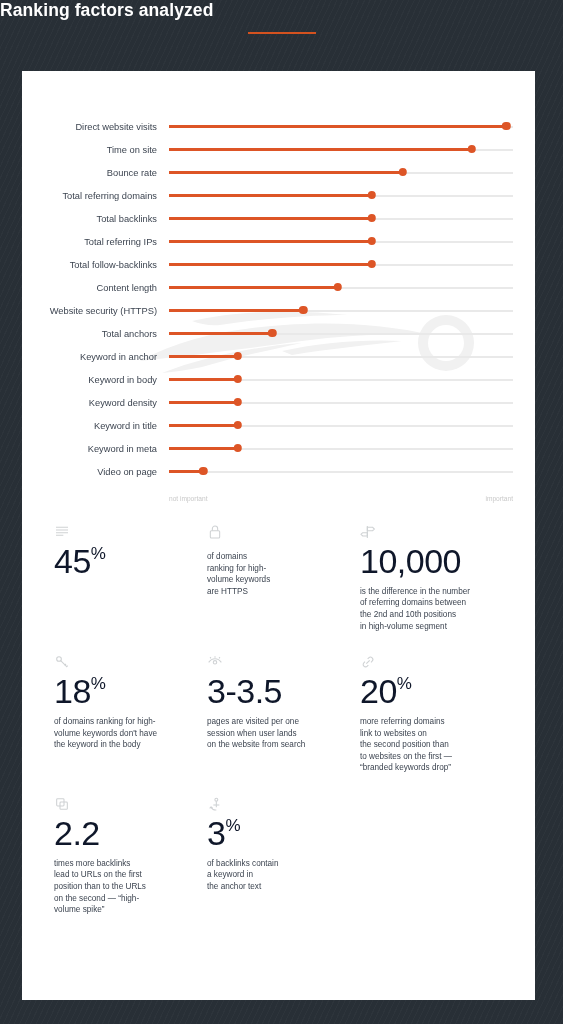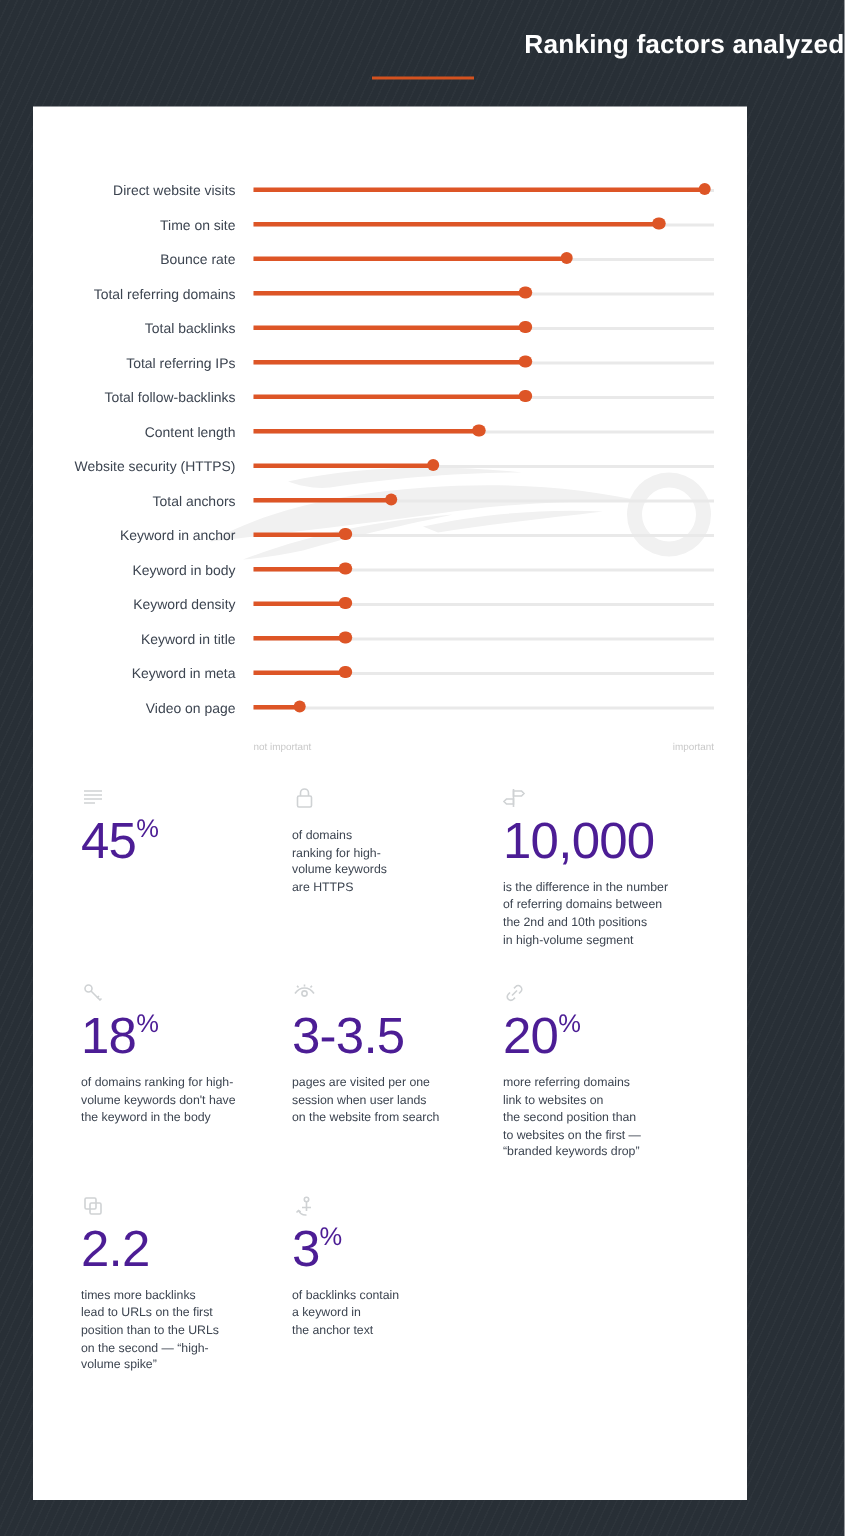--- a/index.html
+++ b/index.html
@@ -12,37 +12,37 @@
     background-color: #282f36;
     background-image: repeating-linear-gradient(
       115deg,
       rgba(255,255,255,0.022) 0px,
       rgba(255,255,255,0.022) 1px,
       rgba(0,0,0,0) 1px,
       rgba(0,0,0,0) 5px);
     position: relative;
   }
   
-  #header { padding-top: 19px; text-align: right; }
+  #header { text-align: left; }
   #page-title {
     color: #ffffff;
     font-size: 17.5px;
     font-weight: bold;
     letter-spacing: 0.1px;
   }
   #title-rule {
     width: 68px; height: 2px;
     background: #d4521f;
     margin: 11px auto 0 auto;
   }
   
   #card {
     position: absolute;
     left: 22px; top: 71px;
-    width: 476px; height: 929px;
+    width: 513px; height: 929px;
     background: #ffffff;
   }
   
   #chart { position: relative; padding-top: 44px; }
   #watermark {
     position: absolute;
     left: 110px; top: 228px;
     width: 360px; height: 90px;
     opacity: 1;
     pointer-events: none;
@@ -107,21 +107,21 @@
     row-gap: 0px;
     padding: 22px 22px 0 32px;
   }
   .stat { padding-right: 18px; padding-bottom: 10px; }
   .stat-icon {
     height: 20px;
     color: #cfd2d4;
     display: block;
   }
   .stat-value {
-    color: #4c1d95;
+    color: #0f172a;
     font-size: 34px;
     font-weight: normal;
     line-height: 1.02;
     letter-spacing: -0.5px;
     white-space: nowrap;
   }
   .stat-value .pct {
     font-size: 17px;
     vertical-align: 14px;
     letter-spacing: 0;

